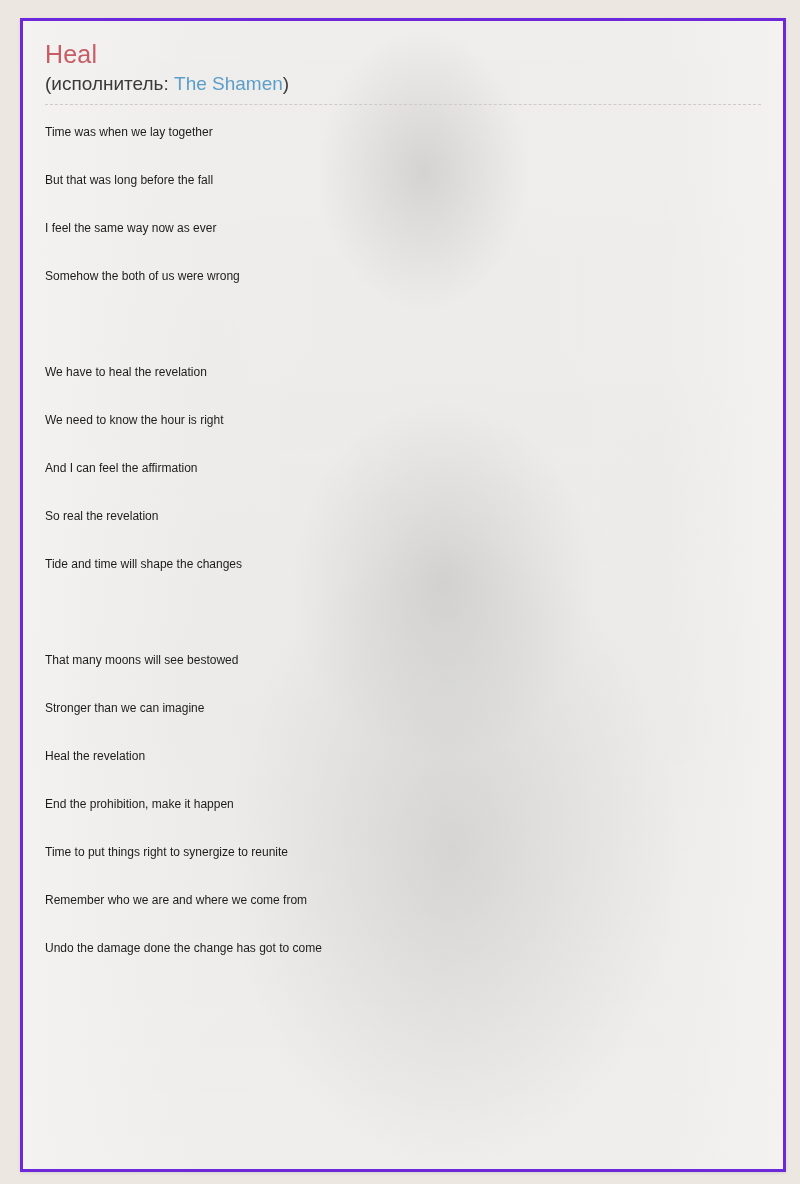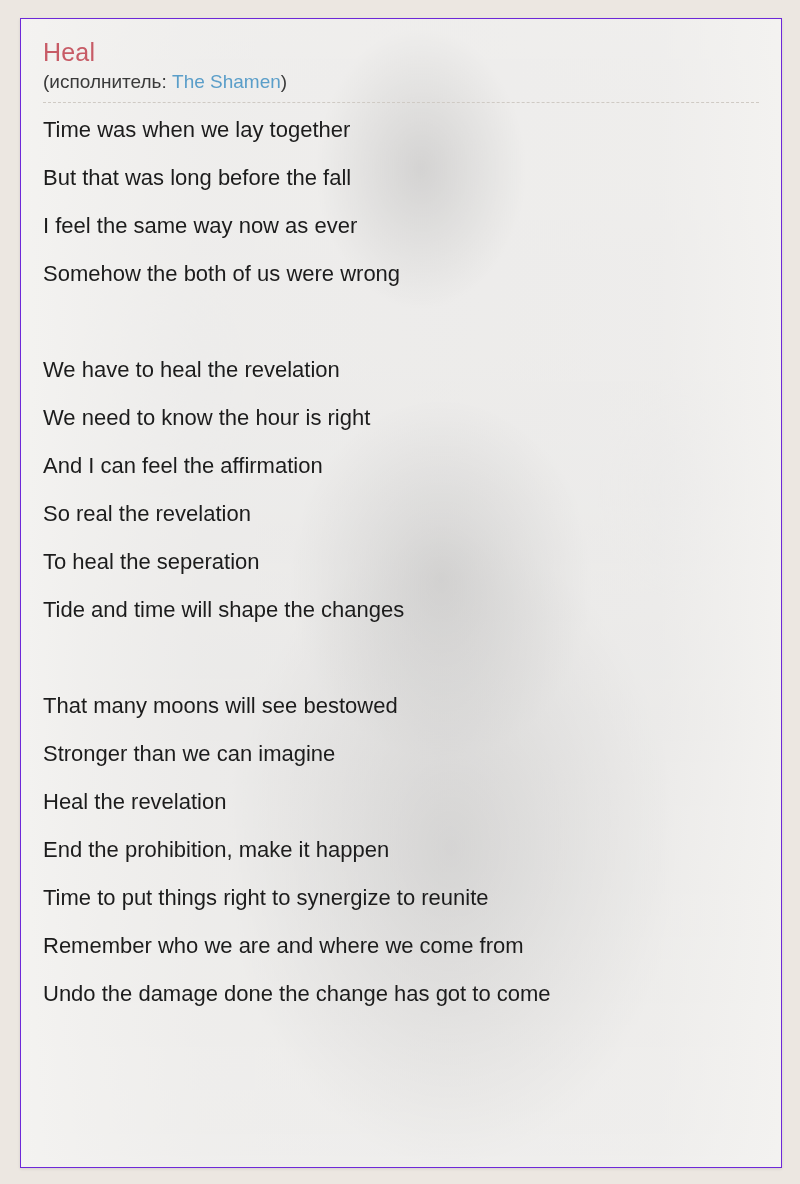--- a/index.html
+++ b/index.html
@@ -15,21 +15,21 @@
   }
 
   
   .page-frame {
     position: absolute;
     left: 20px;
     top: 18px;
     width: 760px;
     height: 1148px;
     background: #f4f3f1;
-    border: 1px solid #6d28d9;
+    border: 3px solid #6d28d9;
     box-shadow: 0 1px 3px rgba(0,0,0,0.10);
     overflow: hidden;
   }
 
   
   .artwork {
     position: absolute;
     left: 0;
     top: 0;
     width: 760px;
@@ -82,21 +82,21 @@
     padding-bottom: 9px;
     border-bottom: 1px dashed #cfcac4;
     margin-bottom: 16px;
   }
   .artist-link {
     color: #5a9ec9;
     text-decoration: none;
   }
 
   .lyrics {
-    font-size: 22px;
+    font-size: 12px;
     line-height: 22px;
     color: #1c1c1c;
   }
   .lyric-line {
     margin: 0 0 26px 0;
     white-space: pre-wrap;
   }
   .lyric-line.blank {
     margin-bottom: 26px;
     height: 22px;
@@ -123,21 +123,20 @@
     <div class="lyrics">
       <p class="lyric-line">Time was when we lay together</p>
       <p class="lyric-line">But that was long before the fall</p>
       <p class="lyric-line">I feel the same way now as ever</p>
       <p class="lyric-line">Somehow the both of us were wrong</p>
       <p class="lyric-line blank"></p>
       <p class="lyric-line">We have to heal the revelation</p>
       <p class="lyric-line">We need to know the hour is right</p>
       <p class="lyric-line">And I can feel the affirmation</p>
       <p class="lyric-line">So real the revelation</p>
-      <p class="lyric-line">To heal the seperation</p>
       <p class="lyric-line">Tide and time will shape the changes</p>
       <p class="lyric-line blank"></p>
       <p class="lyric-line">That many moons will see bestowed</p>
       <p class="lyric-line">Stronger than we can imagine</p>
       <p class="lyric-line">Heal the revelation</p>
       <p class="lyric-line">End the prohibition, make it happen</p>
       <p class="lyric-line">Time to put things right to synergize to reunite</p>
       <p class="lyric-line">Remember who we are and where we come from</p>
       <p class="lyric-line">Undo the damage done the change has got to come</p>
     </div>

